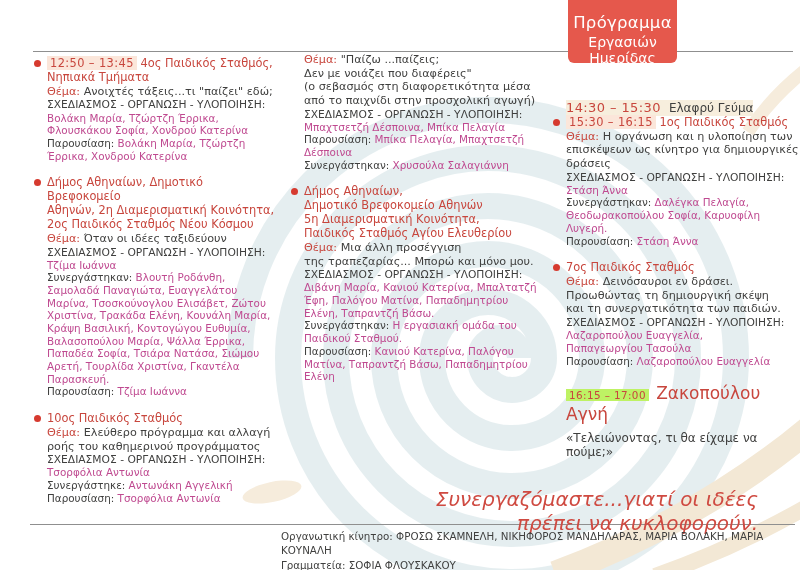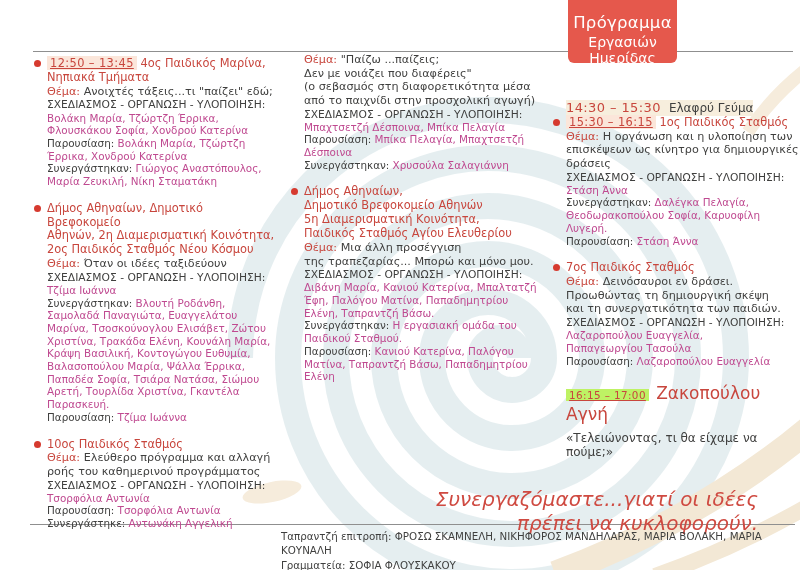--- a/index.html
+++ b/index.html
@@ -21,21 +21,21 @@
   #col1{left:33px;top:57px;width:246px;padding-left:14px;}
   #col2{left:290px;top:53px;width:254px;padding-left:14px;}
   #col3{left:552px;top:100px;width:248px;padding-left:14px;}
 
   .block{position:relative;margin-bottom:14px;}
   .bullet{position:absolute;left:-13px;top:3px;width:7px;height:7px;border-radius:50%;background:#d63a2f;}
   .red{color:#c8463d;}
   .pink{color:#bf4990;}
   .dark{color:#3f3f3e;}
   .head{font-size:11.4px;line-height:1.22;color:#c8463d;}
-  .time{background:#fbe6da;padding:0 3px;letter-spacing:.4px;white-space:nowrap;color:#c8463d;text-decoration:underline;}
+  .time{background:#fbe6da;padding:0 3px;letter-spacing:.4px;white-space:nowrap;color:#c8463d;}
   .hl-beige{background:#bef264;}
   .theme{margin-top:3px;font-size:11.2px;}
   .plan{margin-top:7px;font-size:10.7px;}
   .pre{white-space:pre-line;}
 
   .lunch{display:inline-block;background:#f7eedd;padding:2px 6px 2px 4px;font-size:12px;margin-bottom:14px;}
   .lunch .ltime{color:#c8463d;font-size:13px;letter-spacing:.4px;margin-right:8px;}
 
   .closing{margin-top:16px;}
   .closing .speaker{color:#c8463d;font-size:17px;margin-left:4px;}
@@ -62,46 +62,45 @@
   <div id="rule-bottom" class="rule"></div>
 
   <div id="badge">
     <div class="badge-l1">Πρόγραμμα</div>
     <div class="badge-l2">Εργασιών Ημερίδας</div>
   </div>
 
   <div id="col1" class="col">
 
     <div class="block">
-      <p class="head"><span class="bullet"></span><span class="time">12:50 – 13:45</span> <span class="red">4ος Παιδικός Μαρίνα, Νηπιακά Τμήματα</span></p>
+      <p class="head"><span class="bullet"></span><span class="time">12:50 – 13:45</span> <span class="red">4ος Παιδικός Σταθμός, Νηπιακά Τμήματα</span></p>
       <p class="theme"><span class="red">Θέμα:</span> <span class="dark">Ανοιχτές τάξεις...τι "παίζει" εδώ;</span></p>
       <p class="plan dark">ΣΧΕΔΙΑΣΜΟΣ - ΟΡΓΑΝΩΣΗ - ΥΛΟΠΟΙΗΣΗ:</p>
       <p class="pink">Βολάκη Μαρία, Τζώρτζη Έρρικα, Φλουσκάκου Σοφία, Χονδρού Κατερίνα</p>
       <p><span class="dark">Παρουσίαση:</span> <span class="pink">Βολάκη Μαρία, Τζώρτζη Έρρικα, Χονδρού Κατερίνα</span></p>
-      <p><span class="dark">Συνεργάστηκαν:</span> <span class="pink">Γιώργος Αναστόπουλος, Μαρία Ζευκιλή, Νίκη Σταματάκη</span></p>
     </div>
 
     <div class="block">
       <p class="head"><span class="bullet"></span><span class="red pre">Δήμος Αθηναίων, Δημοτικό Βρεφοκομείο
 Αθηνών, 2η  Διαμερισματική Κοινότητα,
 2ος  Παιδικός Σταθμός Νέου Κόσμου</span></p>
       <p class="theme"><span class="red">Θέμα:</span> <span class="dark">Όταν οι ιδέες ταξιδεύουν</span></p>
       <p class="plan dark">ΣΧΕΔΙΑΣΜΟΣ - ΟΡΓΑΝΩΣΗ - ΥΛΟΠΟΙΗΣΗ:</p>
       <p class="pink">Τζίμα Ιωάννα</p>
       <p><span class="dark">Συνεργάστηκαν:</span> <span class="pink">Βλουτή Ροδάνθη, Σαμολαδά Παναγιώτα, Ευαγγελάτου Μαρίνα, Τσοσκούνογλου Ελισάβετ, Ζώτου Χριστίνα, Τρακάδα Ελένη, Κουνάλη Μαρία, Κράψη Βασιλική, Κοντογώγου Ευθυμία, Βαλασοπούλου Μαρία, Ψάλλα Έρρικα, Παπαδέα Σοφία, Τσιάρα Νατάσα, Σιώμου Αρετή, Τουρλίδα Χριστίνα, Γκαντέλα Παρασκευή.</span></p>
       <p><span class="dark">Παρουσίαση:</span> <span class="pink">Τζίμα Ιωάννα</span></p>
     </div>
 
     <div class="block">
       <p class="head"><span class="bullet"></span><span class="red">10ος Παιδικός Σταθμός</span></p>
       <p class="theme"><span class="red">Θέμα:</span> <span class="dark">Ελεύθερο πρόγραμμα και αλλαγή ροής του καθημερινού προγράμματος</span></p>
       <p class="plan dark">ΣΧΕΔΙΑΣΜΟΣ - ΟΡΓΑΝΩΣΗ - ΥΛΟΠΟΙΗΣΗ:</p>
       <p class="pink">Τσορφόλια Αντωνία</p>
+      <p><span class="dark">Συνεργάστηκε:</span> <span class="pink">Αντωνάκη Αγγελική</span></p>
       <p><span class="dark">Παρουσίαση:</span> <span class="pink">Τσορφόλια Αντωνία</span></p>
-      <p><span class="dark">Συνεργάστηκε:</span> <span class="pink">Αντωνάκη Αγγελική</span></p>
     </div>
 
   </div>
 
   <div id="col2" class="col">
 
     <div class="block">
       <p class="theme"><span class="red">Θέμα:</span> <span class="dark pre">"Παίζω ...παίζεις;
 Δεν με νοιάζει που διαφέρεις"
 (ο σεβασμός στη διαφορετικότητα μέσα από το παιχνίδι στην προσχολική αγωγή)</span></p>
@@ -153,17 +152,17 @@
     <div class="block closing">
       <p><span class="time hl-beige">16:15 – 17:00</span> <span class="speaker">Ζακοπούλου Αγνή</span></p>
       <p class="quote">«Τελειώνοντας, τι θα είχαμε να πούμε;»</p>
     </div>
 
   </div>
 
   <div id="slogan">Συνεργαζόμαστε...γιατί οι ιδέες πρέπει να κυκλοφορούν.</div>
 
   <div id="committee">
-    <p><span>Ταπραντζή επιτροπή:</span> <span>ΦΡΟΣΩ ΣΚΑΜΝΕΛΗ, ΝΙΚΗΦΟΡΟΣ ΜΑΝΔΗΛΑΡΑΣ, ΜΑΡΙΑ ΒΟΛΑΚΗ, ΜΑΡΙΑ ΚΟΥΝΑΛΗ</span></p>
+    <p><span>Οργανωτική κίνητρο:</span> <span>ΦΡΟΣΩ ΣΚΑΜΝΕΛΗ, ΝΙΚΗΦΟΡΟΣ ΜΑΝΔΗΛΑΡΑΣ, ΜΑΡΙΑ ΒΟΛΑΚΗ, ΜΑΡΙΑ ΚΟΥΝΑΛΗ</span></p>
     <p><span>Γραμματεία:</span> <span>ΣΟΦΙΑ ΦΛΟΥΣΚΑΚΟΥ</span></p>
   </div>
 
 </div>
 
 </body></html>

